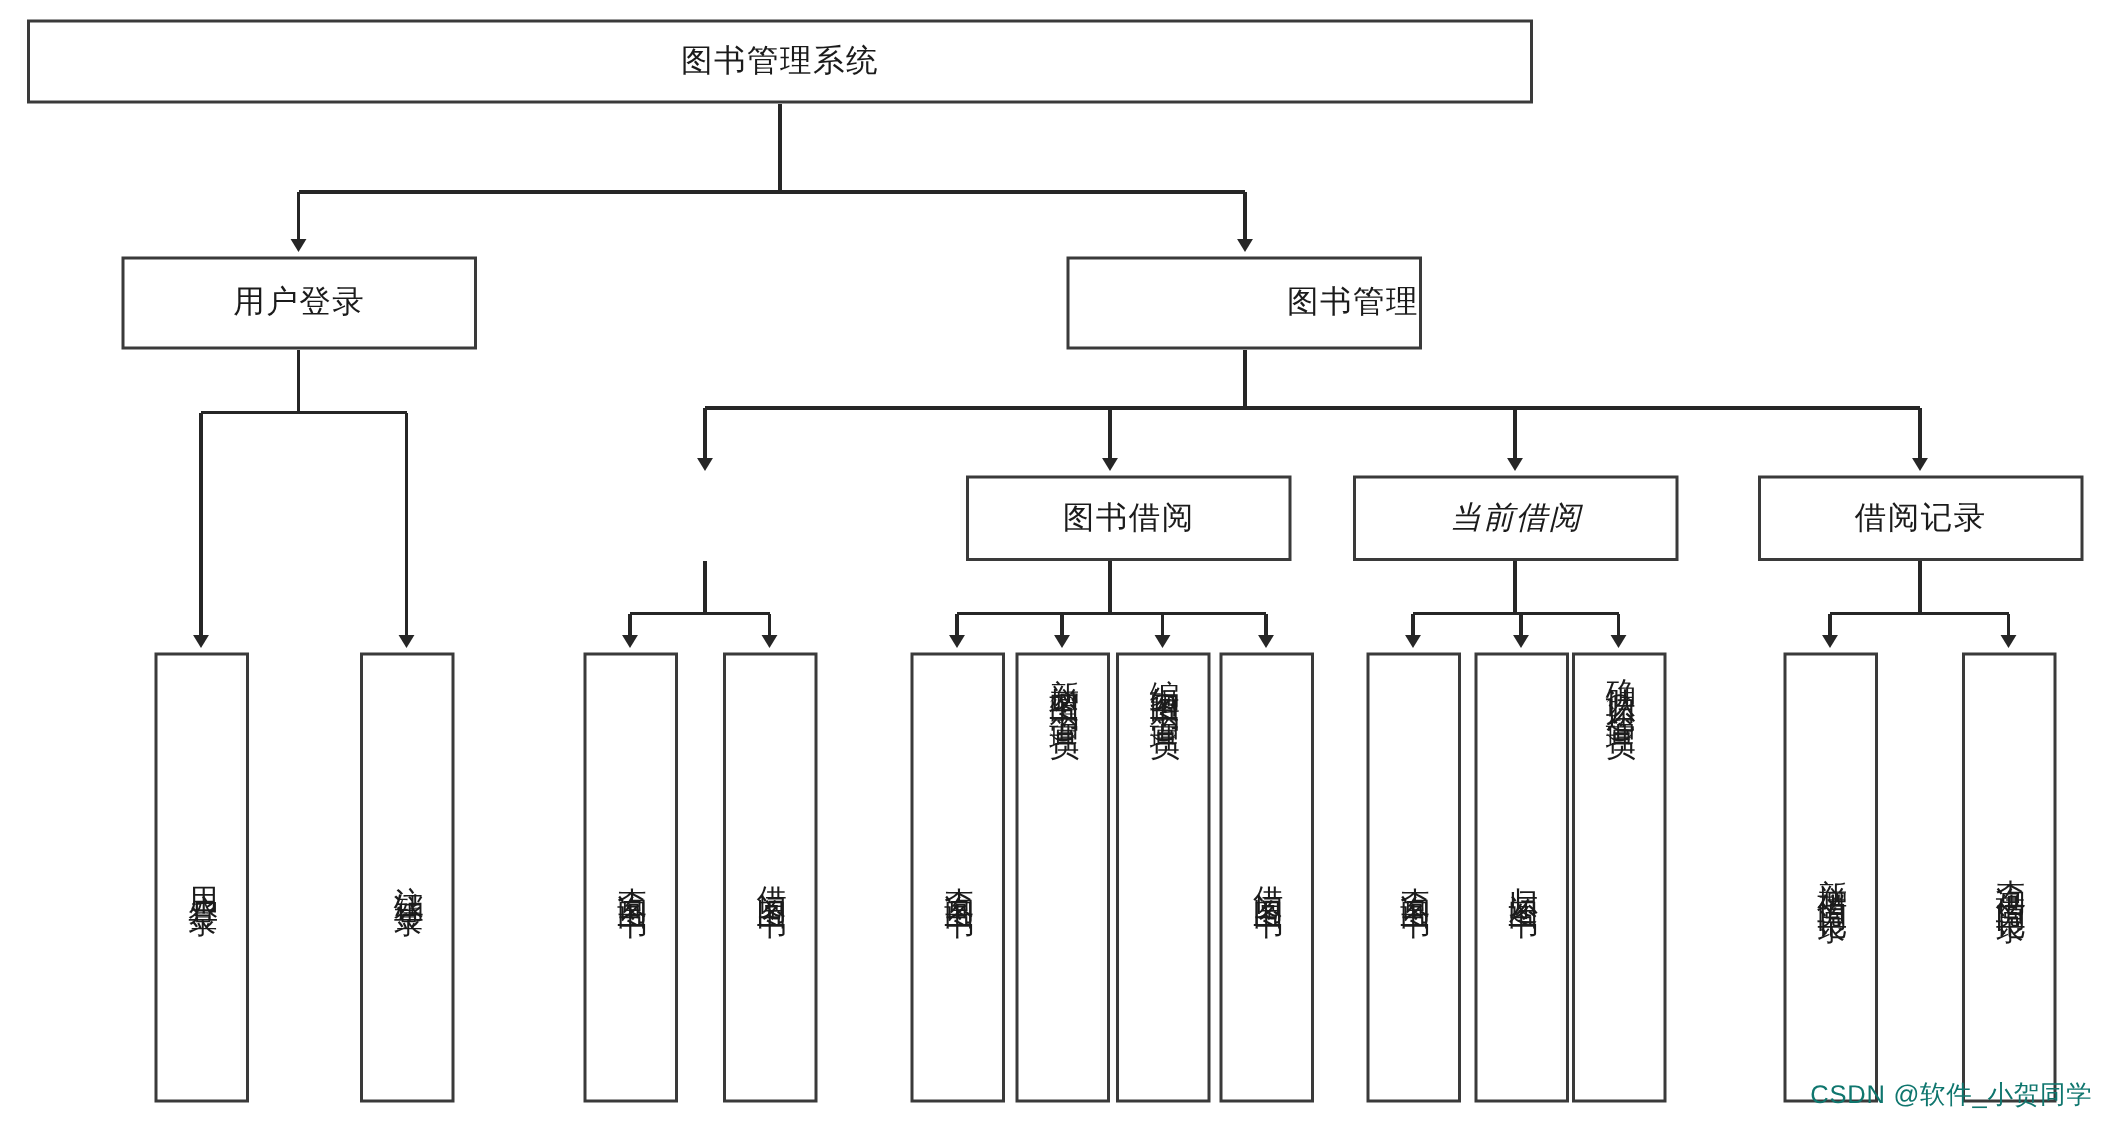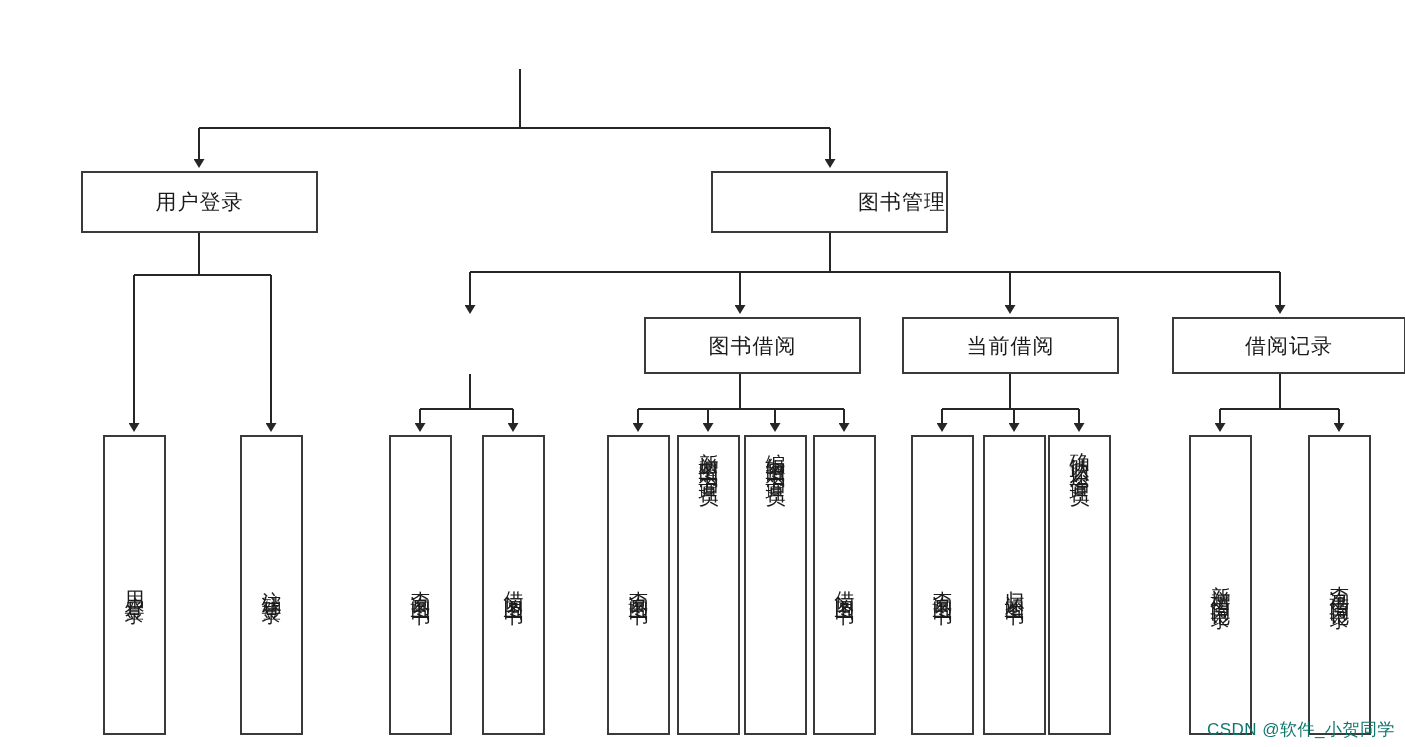--- a/index.html
+++ b/index.html
@@ -118,35 +118,38 @@
       <path d="M1014,409 L1014,424" marker-end="url(#arrow)"></path>
       <path d="M1079,409 L1079,424" marker-end="url(#arrow)"></path>
 
       <path d="M1280,374 L1280,409"></path>
       <path d="M1220,409 L1339,409"></path>
       <path d="M1220,409 L1220,424" marker-end="url(#arrow)"></path>
       <path d="M1339,409 L1339,424" marker-end="url(#arrow)"></path>
     </g>
   </svg>
 
+  <div class="node horiz" style="left:18px; top:13px; width:1004px; height:56px;">
+    <span class="node-label">图书管理系统</span>
+  </div>
 
   <div class="node horiz" style="left:81px; top:171px; width:237px; height:62px;">
     <span class="node-label">用户登录</span>
   </div>
   <div class="node horiz" style="left:711px; top:171px; width:237px; height:62px;justify-content:flex-end;">
     <span class="node-label">图书管理</span>
   </div>
 
   <div class="node horiz" style="left:632px; top:317px; width:217px; height:57px;margin-left:12px;">
     <span class="node-label">图书借阅</span>
   </div>
-  <div class="node horiz" style="left:902px; top:317px; width:217px; height:57px;">
+  <div class="node horiz" style="left:902px; top:317px; width:217px; height:57px;font-style:italic;">
     <span class="node-label">当前借阅</span>
   </div>
-  <div class="node horiz" style="left:1172px; top:317px; width:234px; height:57px;">
+  <div class="node horiz" style="left:1172px; top:317px; width:217px; height:57px;">
     <span class="node-label">借阅记录</span>
   </div>
 
   <div class="node vert center-text" style="left:103px; top:435px; width:63px; height:300px;">
     <span class="node-label">用户登录</span>
   </div>
   <div class="node vert center-text" style="left:240px; top:435px; width:63px; height:300px;">
     <span class="node-label">注销登录</span>
   </div>
 

